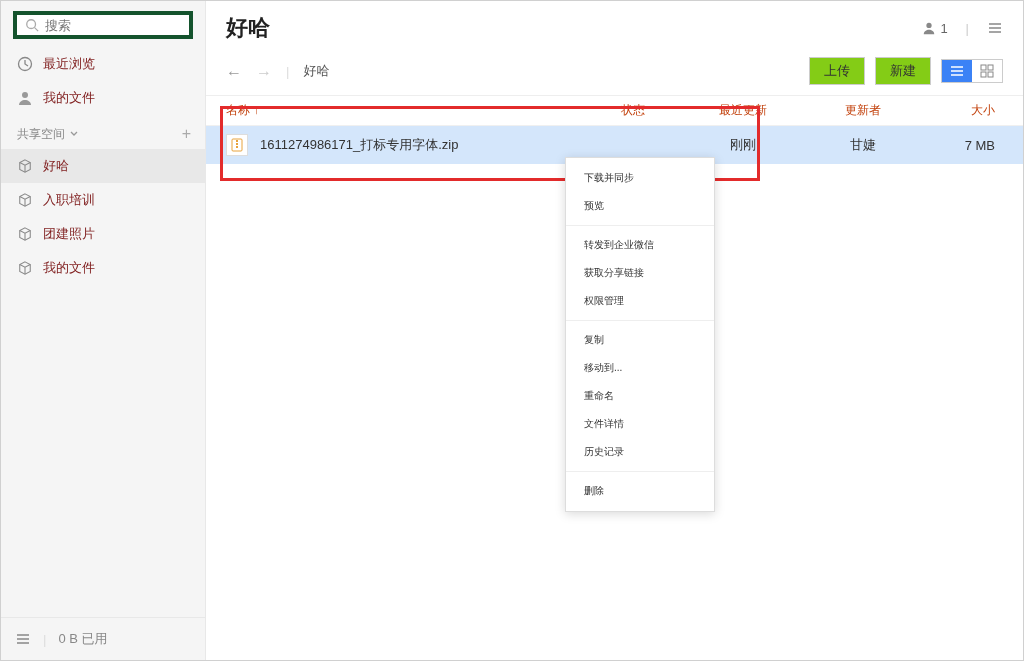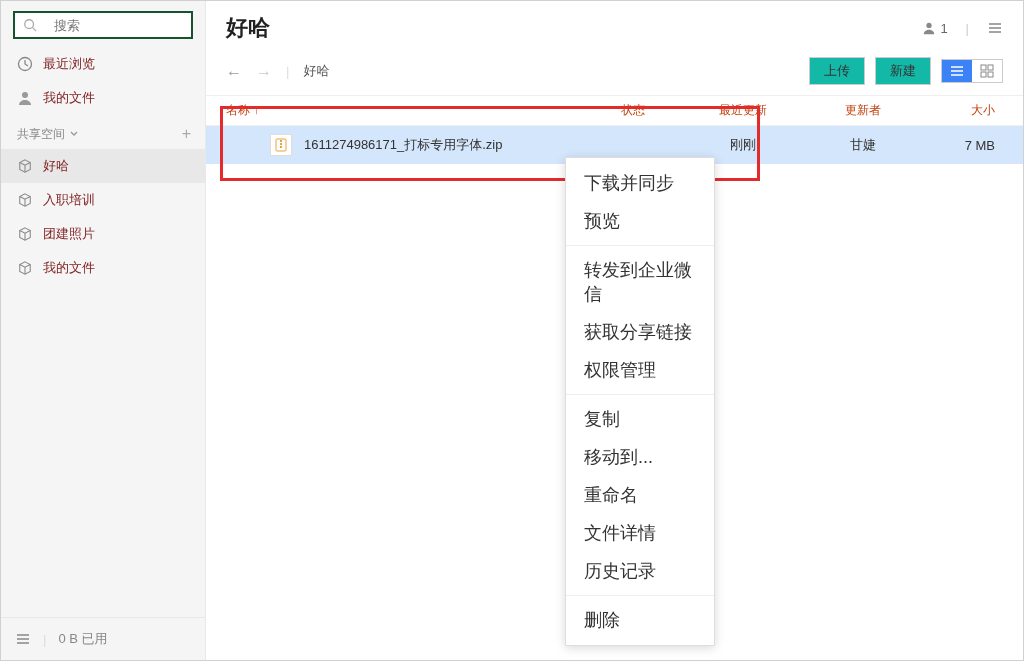--- a/index.html
+++ b/index.html
@@ -4,21 +4,21 @@
 <style>
 * { box-sizing: border-box; margin: 0; padding: 0; }
 body { font-family: "Microsoft YaHei", "PingFang SC", Arial, sans-serif; font-size: 13px; color: #333; background: #fff; width: 1024px; height: 661px; overflow: hidden; border: 1px solid #d0d0d0; position: relative; }
 
 
 .titlebar { position: absolute; top: 0; right: 0; height: 24px; display: flex; align-items: center; gap: 20px; padding-right: 12px; color: #888; }
 .titlebar span { cursor: default; font-size: 14px; }
 
 
 .sidebar { position: absolute; left: 0; top: 0; width: 205px; height: 100%; background: #f5f5f5; border-right: 1px solid #e8e8e8; display: flex; flex-direction: column; }
-.search-box { margin: 10px 12px 8px; height: 28px; border: 2px solid #14532d; background: #fff; display: flex; align-items: center; padding: 3px 8px; color: #aaa; gap: 11px; }
+.search-box { margin: 10px 12px 8px; height: 28px; border: 4px solid #14532d; background: #fff; display: flex; align-items: center; padding: 3px 8px; color: #aaa; }
 .search-box svg { width: 14px; height: 14px; margin-right: 6px; flex-shrink: 0; }
 .search-box input { border: none; outline: none; font-size: 13px; width: 100%; color: #333; background: transparent; }
 .nav-item { display: flex; align-items: center; padding: 8px 16px; color: #7f1d1d; cursor: pointer; gap: 10px; }
 .nav-item.active { background: #e8e8e8; }
 .nav-icon { width: 16px; height: 16px; display: inline-flex; align-items: center; justify-content: center; }
 .section-header { display: flex; align-items: center; justify-content: space-between; padding: 10px 14px 6px 16px; color: #888; font-size: 12px; }
 .section-header .plus { font-size: 16px; color: #aaa; cursor: pointer; }
 .cube-icon { width: 14px; height: 14px; }
 .sidebar-footer { margin-top: auto; border-top: 1px solid #e8e8e8; padding: 12px 14px; display: flex; align-items: center; color: #888; font-size: 13px; gap: 12px; }
 
@@ -30,45 +30,45 @@
 .people-badge { display: flex; align-items: center; gap: 18px; color: #666; }
 .people-badge .sep { color: #ccc; }
 
 
 .toolbar { display: flex; align-items: center; padding: 6px 20px 10px; border-bottom: 1px solid #eee; }
 .nav-arrows { display: flex; align-items: center; gap: 14px; color: #999; }
 .nav-arrows span { cursor: pointer; font-size: 16px; }
 .nav-divider { margin: 0 14px; color: #ddd; }
 .breadcrumb { color: #555; }
 .toolbar-right { margin-left: auto; display: flex; gap: 10px; align-items: center; }
-.btn { border: 1px solid #ccc; background: #14b8a6; padding: 4px 14px; font-size: 13px; cursor: pointer; color: #333; }
+.btn { border: 1px solid #ccc; background: #84cc16; padding: 4px 14px; font-size: 13px; cursor: pointer; color: #333; }
 .view-toggle { display: flex; border: 1px solid #ccc; }
 .view-toggle span { padding: 4px 8px; display: flex; align-items: center; justify-content: center; cursor: pointer; color: #666; }
 .view-toggle span.active { background: #3b82f6; color: #fff; }
 
 
 .table-header { display: flex; padding: 6px 20px; font-size: 12px; color: #c2410c; border-bottom: 1px solid #f0f0f0; }
 .col-name { flex: 1; }
 .col-status { width: 100px; text-align: center; }
 .col-updated { width: 120px; text-align: center; }
 .col-updater { width: 120px; text-align: center; }
 .col-size { width: 80px; text-align: right; padding-right: 8px; }
 
 
 .file-row { display: flex; align-items: center; padding: 8px 20px; background: #d4e6fb; position: relative; }
 .file-icon-box { width: 22px; height: 22px; background: #fff; border: 1px solid #ddd; display: flex; align-items: center; justify-content: center; margin-right: 12px; }
 .file-icon-box svg { width: 14px; height: 14px; }
-.file-row .col-name { display: flex; align-items: center; margin-left: 44px; }
+.file-row .col-name { display: flex; align-items: center; }
 
 
 .highlight-rect { position: absolute; border: 3px solid #e32b2b; pointer-events: none; }
 
 
 .context-menu { position: absolute; background: #fff; border: 1px solid #ddd; box-shadow: 0 2px 10px rgba(0,0,0,0.15); padding: 6px 0; width: 150px; z-index: 100; }
-.menu-item { padding: 7px 18px; font-size: 18px; color: #333; cursor: pointer; }
+.menu-item { padding: 7px 18px; font-size: 10px; color: #333; cursor: pointer; }
 .menu-sep { height: 1px; background: #eee; margin: 5px 0; }
 </style>
 </head>
 <body>
 
 <div class="titlebar">
   <span>—</span>
   <span>□</span>
   <span>✕</span>
 </div>

